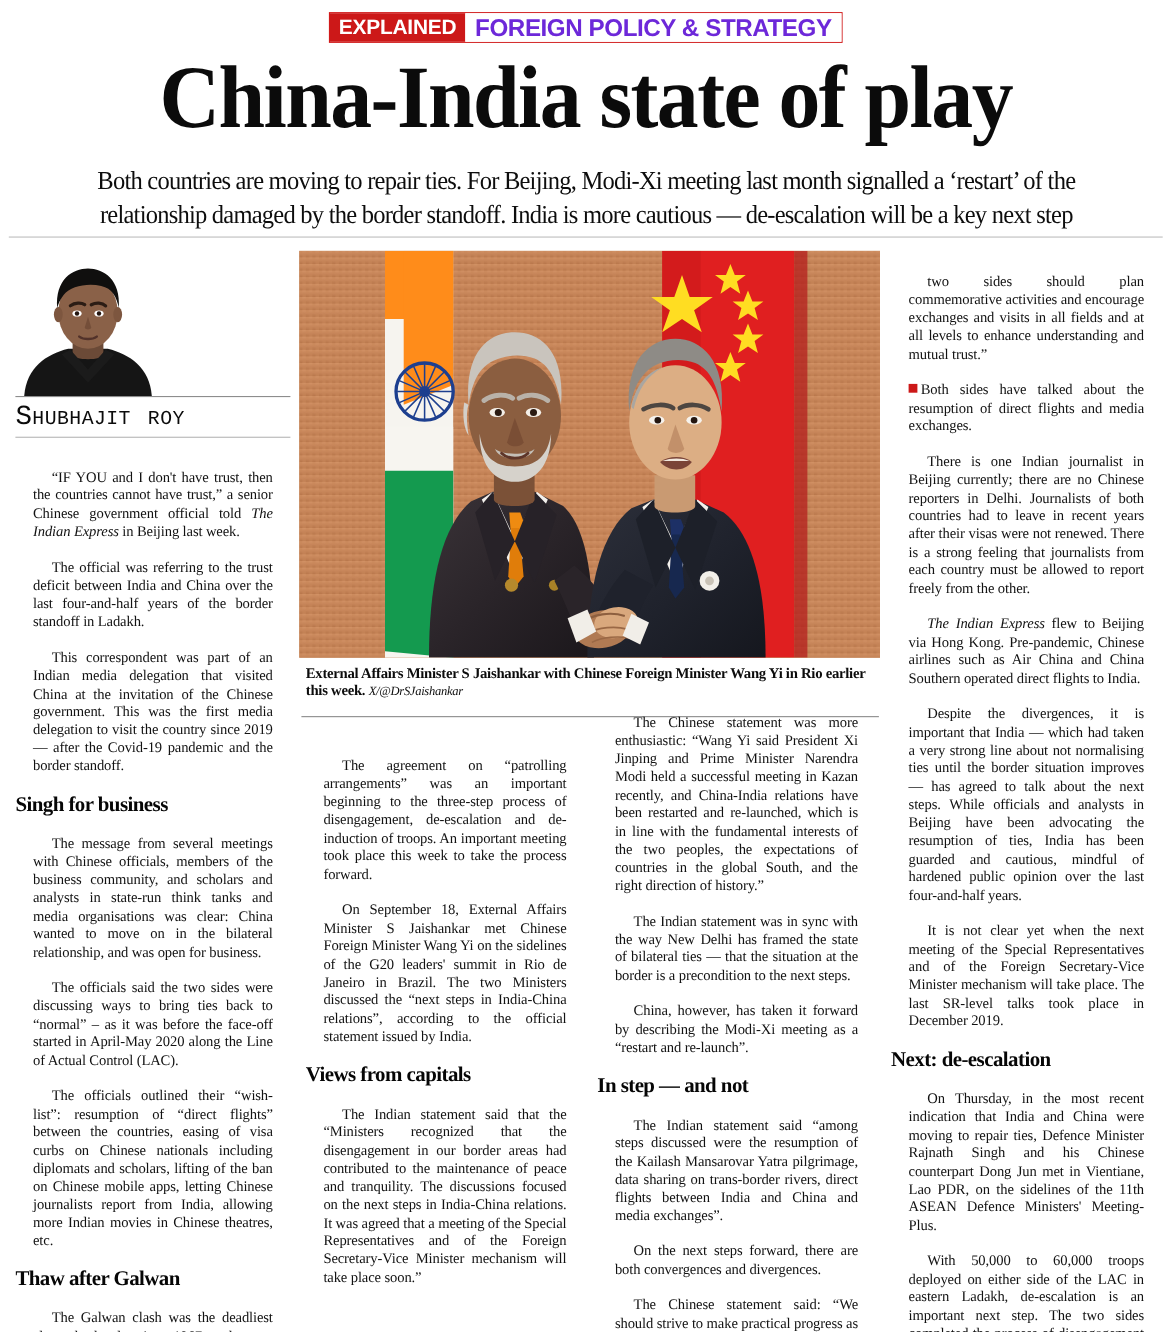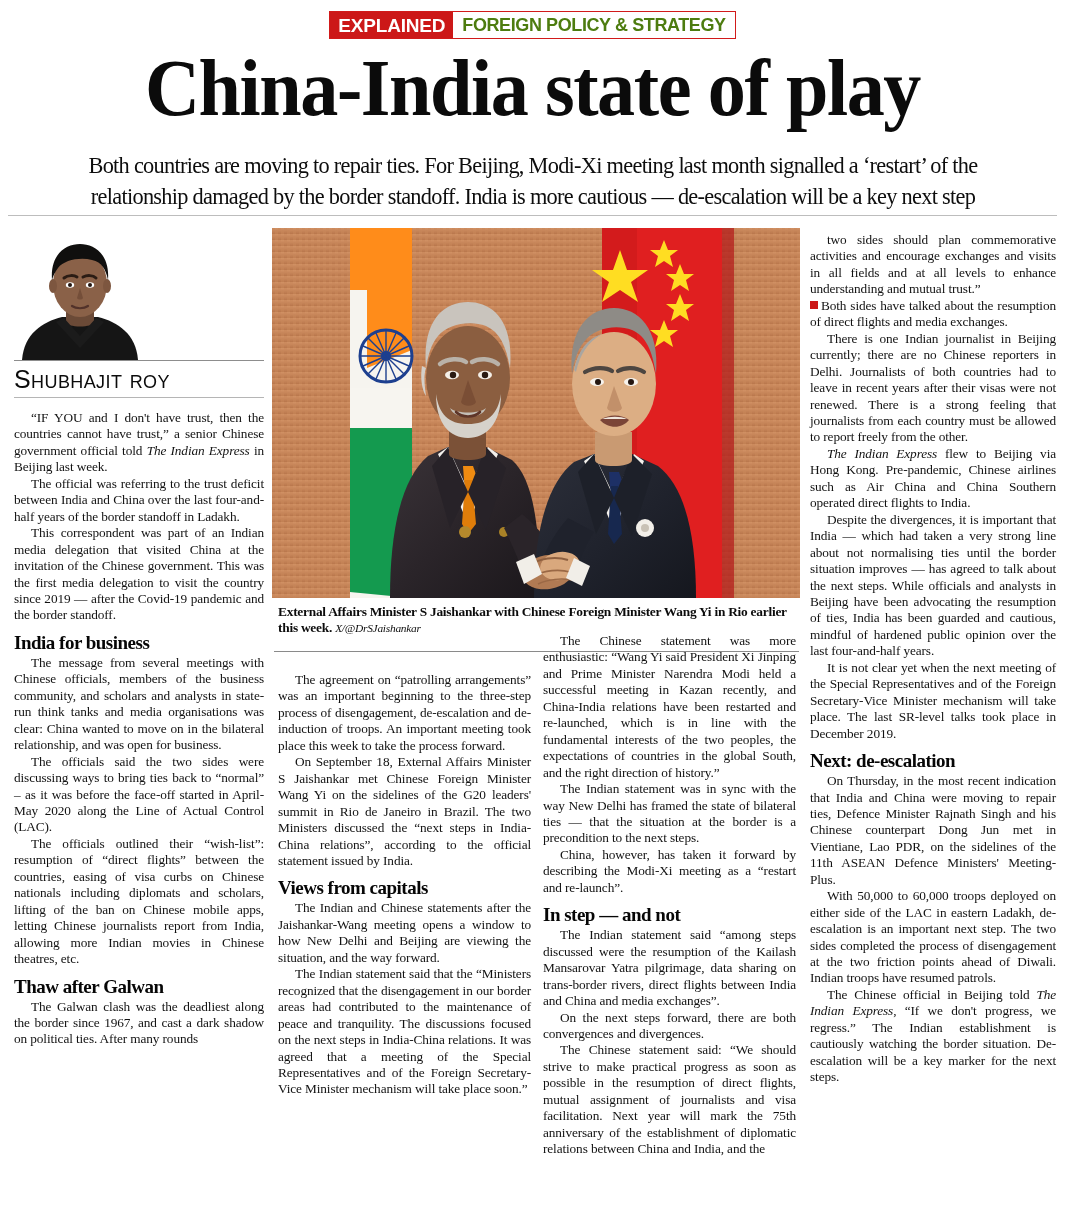--- a/index.html
+++ b/index.html
@@ -38,24 +38,24 @@
     font-family: "Liberation Sans", sans-serif;
     font-weight: bold;
     font-size: 19px;
     letter-spacing: -0.2px;
     padding: 1px 8px 0 8px;
     display: flex;
     align-items: center;
   }
   .kicker-black {
     background: #ffffff;
-    color: #4d7c0f;
+    color: #6d28d9;
     font-family: "Liberation Sans", sans-serif;
     font-weight: bold;
-    font-size: 18px;
+    font-size: 22px;
     letter-spacing: -0.4px;
     padding: 1px 9px 0 9px;
     display: flex;
     align-items: center;
   }
 
   
   .headline {
     position: absolute;
     top: 45px;
@@ -101,21 +101,21 @@
   .col {
     position: absolute;
     font-family: "Liberation Serif", serif;
     font-size: 13.3px;
     line-height: 16.45px;
     text-align: justify;
     color: #121212;
     letter-spacing: -0.12px;
   }
   .col p {
-    margin: 0;
+    margin: 16px;
     text-indent: 17px;
     -webkit-hyphens: auto;
     hyphens: auto;
   }
   .col p.noindent { text-indent: 0; }
 
   .subhd {
     font-family: "Liberation Serif", serif;
     font-weight: bold;
     font-size: 19px;
@@ -164,21 +164,21 @@
     top: 360px;
     width: 250px;
     height: 1px;
     background: #8d8d8d;
   }
   .author-name {
     position: absolute;
     left: 14px;
     top: 364px;
     width: 250px;
-    font-family: Liberation Sans, sans-serif;
+    font-family: Liberation Mono, monospace;
     font-size: 25px;
     line-height: 30px;
     letter-spacing: 0.4px;
     color: #0b0b0b;
     font-variant: small-caps;
     text-transform: lowercase;
   }
   .author-name::first-letter { text-transform: uppercase; }
   .author-rule-bot {
     position: absolute;
@@ -428,32 +428,31 @@
 <div class="caption">
   <span>External Affairs Minister S Jaishankar with Chinese Foreign Minister Wang Yi in Rio earlier this week.</span>
   <span class="credit">X/@DrSJaishankar</span>
 </div>
 <div class="rule-caption"></div>
 
 <div class="col" id="col1">
     <p class="">“IF YOU and I don't have trust, then the countries cannot have trust,” a senior Chinese government official told <span class="ital">The Indian Express</span> in Beijing last week.</p>
     <p class="">The official was referring to the trust deficit between India and China over the last four-and-half years of the border standoff in Ladakh.</p>
     <p class="">This correspondent was part of an Indian media delegation that visited China at the invitation of the Chinese government. This was the first media delegation to visit the country since 2019 — after the Covid-19 pandemic and the border standoff.</p>
-    <div class="subhd">India for business</div>
+    <div class="subhd">Singh for business</div>
     <p class="">The message from several meetings with Chinese officials, members of the business community, and scholars and analysts in state-run think tanks and media organisations was clear: China wanted to move on in the bilateral relationship, and was open for business.</p>
     <p class="">The officials said the two sides were discussing ways to bring ties back to “normal” – as it was before the face-off started in April-May 2020 along the Line of Actual Control (LAC).</p>
     <p class="">The officials outlined their “wish-list”: resumption of “direct flights” between the countries, easing of visa curbs on Chinese nationals including diplomats and scholars, lifting of the ban on Chinese mobile apps, letting Chinese journalists report from India, allowing more Indian movies in Chinese theatres, etc.</p>
     <div class="subhd">Thaw after Galwan</div>
     <p class="">The Galwan clash was the deadliest along the border since 1967, and cast a dark shadow on political ties. After many rounds</p>
   </div>
 <div class="col" id="col2">
     <p class="">The agreement on “patrolling arrangements” was an important beginning to the three-step process of disengagement, de-escalation and de-induction of troops. An important meeting took place this week to take the process forward.</p>
     <p class="">On September 18, External Affairs Minister S Jaishankar met Chinese Foreign Minister Wang Yi on the sidelines of the G20 leaders' summit in Rio de Janeiro in Brazil. The two Ministers discussed the “next steps in India-China relations”, according to the official statement issued by India.</p>
     <div class="subhd">Views from capitals</div>
-    <p class="">The Indian and Chinese statements after the Jaishankar-Wang meeting opens a window to how New Delhi and Beijing are viewing the situation, and the way forward.</p>
     <p class="">The Indian statement said that the “Ministers recognized that the disengagement in our border areas had contributed to the maintenance of peace and tranquility. The discussions focused on the next steps in India-China relations. It was agreed that a meeting of the Special Representatives and of the Foreign Secretary-Vice Minister mechanism will take place soon.”</p>
   </div>
 <div class="col" id="col3">
     <p class="">The Chinese statement was more enthusiastic: “Wang Yi said President Xi Jinping and Prime Minister Narendra Modi held a successful meeting in Kazan recently, and China-India relations have been restarted and re-launched, which is in line with the fundamental interests of the two peoples, the expectations of countries in the global South, and the right direction of history.”</p>
     <p class="">The Indian statement was in sync with the way New Delhi has framed the state of bilateral ties — that the situation at the border is a precondition to the next steps.</p>
     <p class="">China, however, has taken it forward by describing the Modi-Xi meeting as a “restart and re-launch”.</p>
     <div class="subhd">In step — and not</div>
     <p class="">The Indian statement said “among steps discussed were the resumption of the Kailash Mansarovar Yatra pilgrimage, data sharing on trans-border rivers, direct flights between India and China and media exchanges”.</p>
     <p class="">On the next steps forward, there are both convergences and divergences.</p>
     <p class="">The Chinese statement said: “We should strive to make practical progress as soon as possible in the resumption of direct flights, mutual assignment of journalists and visa facilitation. Next year will mark the 75th anniversary of the establishment of diplomatic relations between China and India, and the</p>

